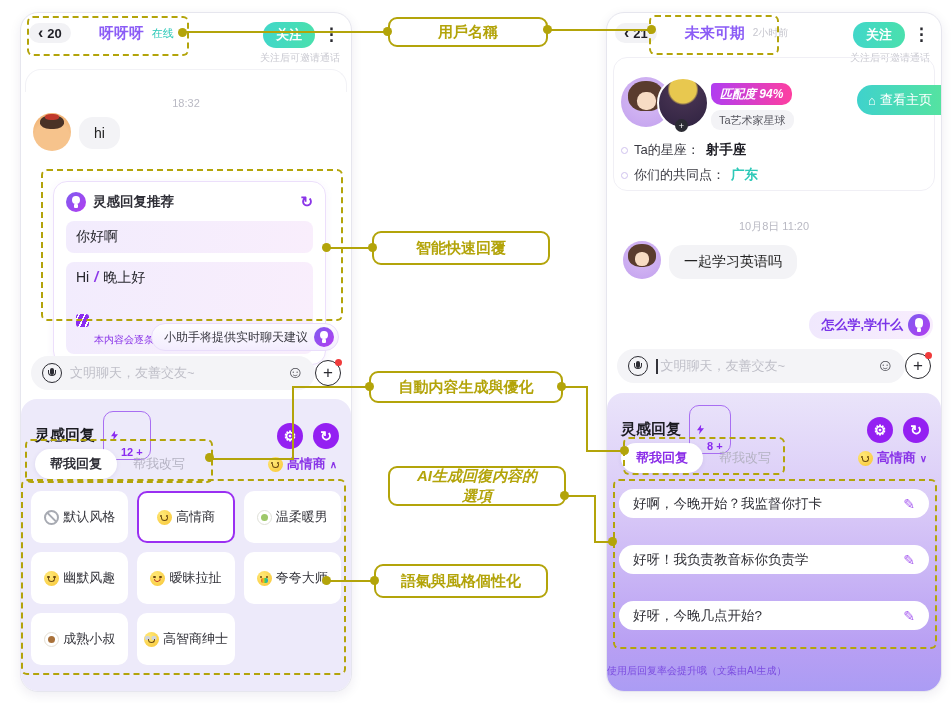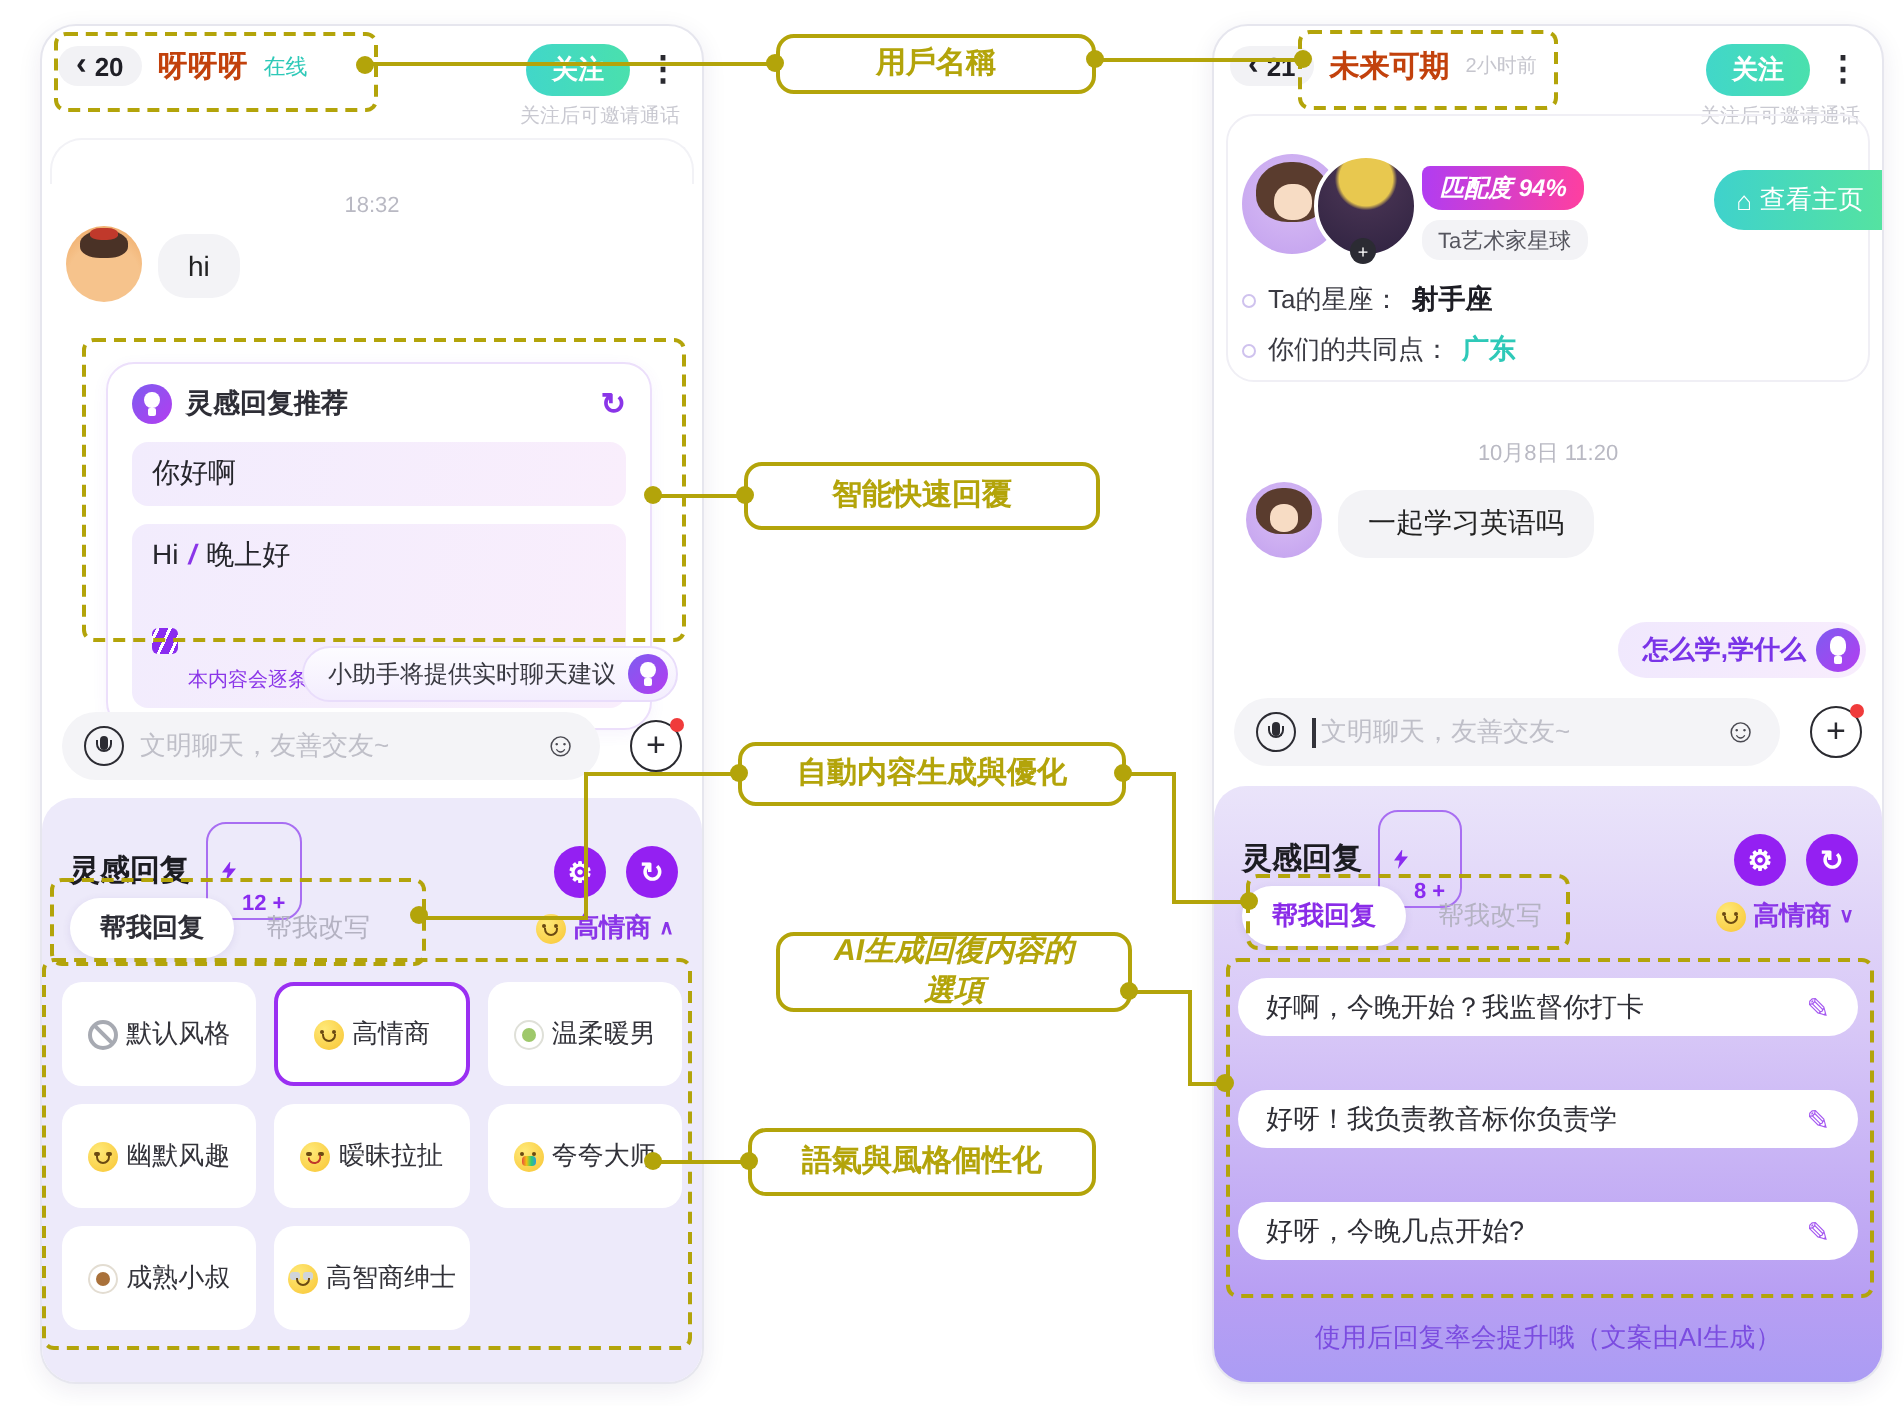--- a/index.html
+++ b/index.html
@@ -5,21 +5,21 @@
   html,body{margin:0;padding:0;background:#fff;}
   #screen{position:relative;width:952px;height:703px;background:#fff;overflow:hidden;
           font-family:"Liberation Sans",sans-serif;color:#222;}
   .panel{position:absolute;top:12px;width:330px;height:678px;background:#fff;
          border:1px solid #e6e6ee;border-radius:18px;box-shadow:0 3px 12px rgba(40,30,90,.08);overflow:hidden;}
   
   .hdr-left{position:absolute;left:8px;top:10px;display:flex;align-items:center;gap:8px;}
   .back-pill{display:flex;align-items:center;gap:4px;background:#f2f2f5;border-radius:13px;padding:2px 9px;}
   .back-ic{font-size:16px;font-weight:bold;color:#1f1f26;line-height:1;}
   .unread{font-size:13px;color:#1f1f26;font-weight:bold;}
-  .uname{font-size:15px;font-weight:bold;color:#c2410c;}
+  .uname{font-size:15px;font-weight:bold;color:#8b5cf6;margin-left:20px;}
   .ustatus{font-size:11px;color:#2ec9b8;}
   .ulast{font-size:10px;color:#c6c6ce;}
   .follow-btn{position:absolute;right:36px;top:9px;background:linear-gradient(90deg,#41d7c9,#4ae0ad);
               color:#fff;font-size:13px;font-weight:bold;border-radius:14px;padding:4px 13px;}
   .menu-ic{position:absolute;right:11px;top:11px;font-size:17px;color:#2a2a30;font-weight:bold;}
   .hdr-note{position:absolute;right:11px;top:38px;font-size:10px;color:#c9c9d1;}
   .sheet-edge{position:absolute;left:4px;right:4px;height:22px;border:1px solid #f2f2f6;border-bottom:none;
               border-radius:16px 16px 0 0;}
   .timestamp{position:absolute;left:0;right:0;text-align:center;font-size:11px;color:#b9b9c3;}
   
@@ -48,21 +48,21 @@
   .slashchip{width:13px;height:13px;border-radius:3px;background:#8a2cf0;position:relative;overflow:hidden;flex:0 0 auto;}
   .slashchip::before{content:"";position:absolute;inset:0;
       background:repeating-linear-gradient(115deg,transparent 0 2px,#fff 2px 3.5px,transparent 3.5px 5.5px);}
   
   .ai-ic{border-radius:50%;background:linear-gradient(135deg,#7e5cf0,#b33df0);position:relative;flex:0 0 auto;}
   .ai-ic::before{content:"";position:absolute;left:30%;top:20%;width:40%;height:42%;background:#fff;border-radius:50%;}
   .ai-ic::after{content:"";position:absolute;left:41%;top:62%;width:18%;height:18%;background:#fff;border-radius:1px;}
   .tip-bubble{position:absolute;display:flex;align-items:center;gap:6px;background:linear-gradient(180deg,#fdfcff,#f3edfe);
               border:1px solid #e9ddfb;border-radius:16px;padding:3px 4px 3px 12px;font-size:12px;color:#3a3a42;}
   
-  .input-row{position:absolute;left:10px;right:10px;height:34px;display:flex;align-items:center;gap:15px;}
+  .input-row{position:absolute;left:10px;right:10px;height:34px;display:flex;align-items:center;gap:0;}
   .input-pill{flex:1;height:34px;background:#f4f4f7;border-radius:17px;display:flex;align-items:center;gap:8px;padding:0 11px;box-sizing:border-box;}
   .mic-ic{width:20px;height:20px;border-radius:50%;border:1.5px solid #2c2c33;position:relative;flex:0 0 auto;box-sizing:border-box;}
   .mic-ic::before{content:"";position:absolute;left:6.5px;top:3.5px;width:4px;height:7px;border-radius:2px;background:#2c2c33;}
   .mic-ic::after{content:"";position:absolute;left:4.5px;top:6px;width:8px;height:6px;border:1.5px solid #2c2c33;border-top:none;
                  border-radius:0 0 8px 8px;box-sizing:border-box;}
   .placeholder{flex:1;font-size:13px;color:#bfbfc8;white-space:nowrap;overflow:hidden;display:flex;align-items:center;}
   .cursor-bar{display:inline-block;width:1.5px;height:15px;background:#33333a;margin-right:3px;}
   .smiley{font-size:17px;color:#4a4a52;}
   .plus-btn{width:26px;height:26px;border-radius:50%;border:1.7px solid #2a2a30;display:flex;align-items:center;justify-content:center;
             font-size:17px;color:#2a2a30;position:relative;box-sizing:border-box;background:#fff;flex:0 0 auto;}
@@ -121,21 +121,21 @@
   .bval{font-weight:bold;color:#1d1d24;font-size:13.5px;}
   .bval.teal{color:#2ec9b8;}
   .sug-chip{position:absolute;right:8px;top:298px;display:flex;align-items:center;gap:5px;
             background:linear-gradient(100deg,#f0e8fd,#f8edfd);border-radius:16px;padding:3px 3px 3px 12px;
             font-size:13px;font-weight:bold;color:#7a34e8;}
   
   .opt-card{position:absolute;left:12px;right:12px;height:29px;background:#fff;border-radius:20px;display:flex;align-items:center;
             padding:0 14px;box-sizing:border-box;font-size:13.5px;color:#2f2f36;}
   .opt-text{flex:1;white-space:nowrap;overflow:hidden;}
   .edit-ic{font-size:14px;color:#a558f0;}
-  .sheet-footer{position:absolute;left:0;right:0;bottom:13px;text-align:center;font-size:13px;color:#7b4ce0;}
+  .sheet-footer{position:absolute;left:0;right:0;bottom:13px;font-size:10px;color:#7b4ce0;}
   
   .dash{position:absolute;border:2.5px dashed #b3a40a;border-radius:6px;pointer-events:none;z-index:6;}
   .anno{position:absolute;border:2px solid #b3a40a;border-radius:9px;background:#fff;color:#b3a40a;font-weight:bold;
         font-size:15px;display:flex;align-items:center;justify-content:center;text-align:center;box-sizing:border-box;
         z-index:8;line-height:1.35;}
   .dot{position:absolute;width:9px;height:9px;border-radius:50%;background:#b3a40a;z-index:9;}
   .cline{position:absolute;background:#b3a40a;z-index:7;}
 </style>
 </head>
 <body>

